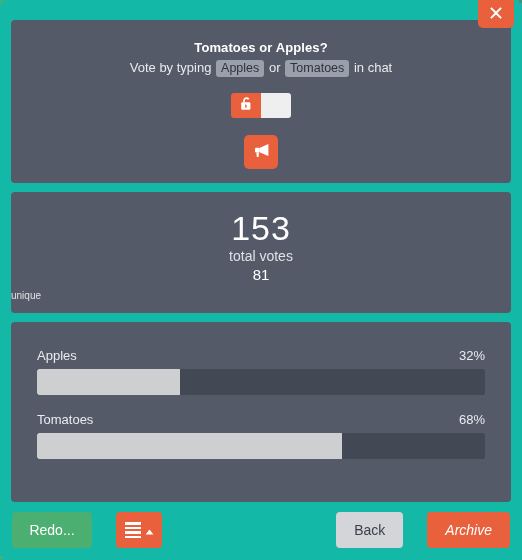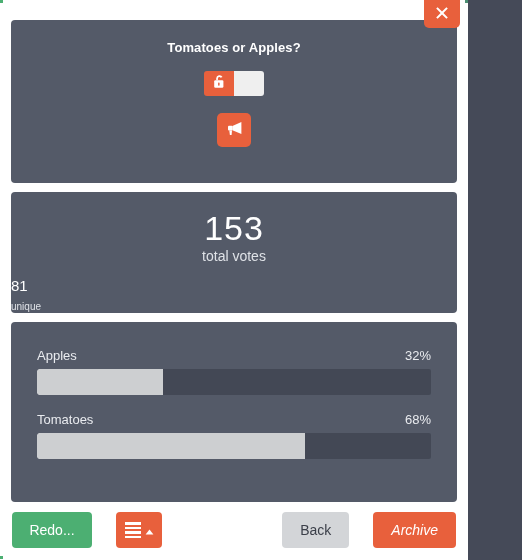--- a/index.html
+++ b/index.html
@@ -4,22 +4,22 @@
 <style>
   html, body {
     margin: 0; padding: 0;
     width: 522px; height: 560px;
     background: #454a58;
     font-family: "Liberation Sans", sans-serif;
     overflow: hidden;
   }
   #app {
     position: relative;
-    width: 468px; height: 560px;
-    background: #ffffff;
+    width: 522px; height: 560px;
+    background: #14b8a6;
     box-sizing: border-box;
   }
   .corner-dot { position:absolute; width:3px; height:3px; background:#4caf72; }
   .corner-tl { left:0; top:0; }
   .corner-bl { left:0; bottom:1px; }
   .corner-tr { right:0; top:0; background:#4c8f72; }
 
   
   .close-btn {
     position: absolute;
@@ -104,23 +104,23 @@
     text-align:center; color:#ffffff;
     font-size: 34px; font-weight: 300;
     margin-top: 18px; line-height: 36px;
     letter-spacing: 1px;
   }
   .total-label {
     text-align:center; color:#dfe2e7;
     font-size: 14px; margin-top: 2px;
   }
   .unique-number {
-    color:#ffffff;
+    text-align:center; color:#ffffff;
     font-size: 15px; font-weight: 300;
-    margin-top: 13px; line-height: 17px;
+    margin-top: 2px; line-height: 17px;
   }
   .unique-label {
     text-align:left; color:#dfe2e7;
     font-size: 10px; margin-top: 7px;
   }
 
   
   .results-inner { padding: 26px 26px 0 26px; }
   .result-row { margin-bottom: 17px; }
   .result-head {
@@ -177,20 +177,27 @@
   <div class="close-btn">
     <span>
       <svg width="14" height="14" viewBox="0 0 14 14">
         <path d="M2.6 1.2 L7 5.6 L11.4 1.2 L12.8 2.6 L8.4 7 L12.8 11.4 L11.4 12.8 L7 8.4 L2.6 12.8 L1.2 11.4 L5.6 7 L1.2 2.6 Z" fill="#ffffff"></path>
       </svg>
     </span>
   </div>
 
   <div class="card" id="card-question">
     <div class="question-title">Tomatoes or Apples?</div>
+    <div class="question-sub">
+      <span>Vote by typing</span>
+      <span class="chip">Apples</span>
+      <span>or</span>
+      <span class="chip">Tomatoes</span>
+      <span>in chat</span>
+    </div>
 
     <div class="toggle-wrap">
       <div class="toggle">
         <div class="seg-on">
           <span>
             <svg width="15" height="17" viewBox="0 0 15 17">
               <path d="M4.2 7.2 V5.2 a3.3 3.3 0 0 1 6.3 -1.1 l-1.9 .7 a1.45 1.45 0 0 0 -2.7 .6 V7.2 Z" fill="#ffffff"></path>
               <rect x="2.2" y="7.2" width="9.2" height="7.6" rx="1.2" fill="#ffffff"></rect>
               <rect x="6.1" y="9.4" width="1.5" height="3.4" rx=".7" fill="#e8603c"></rect>
             </svg>

